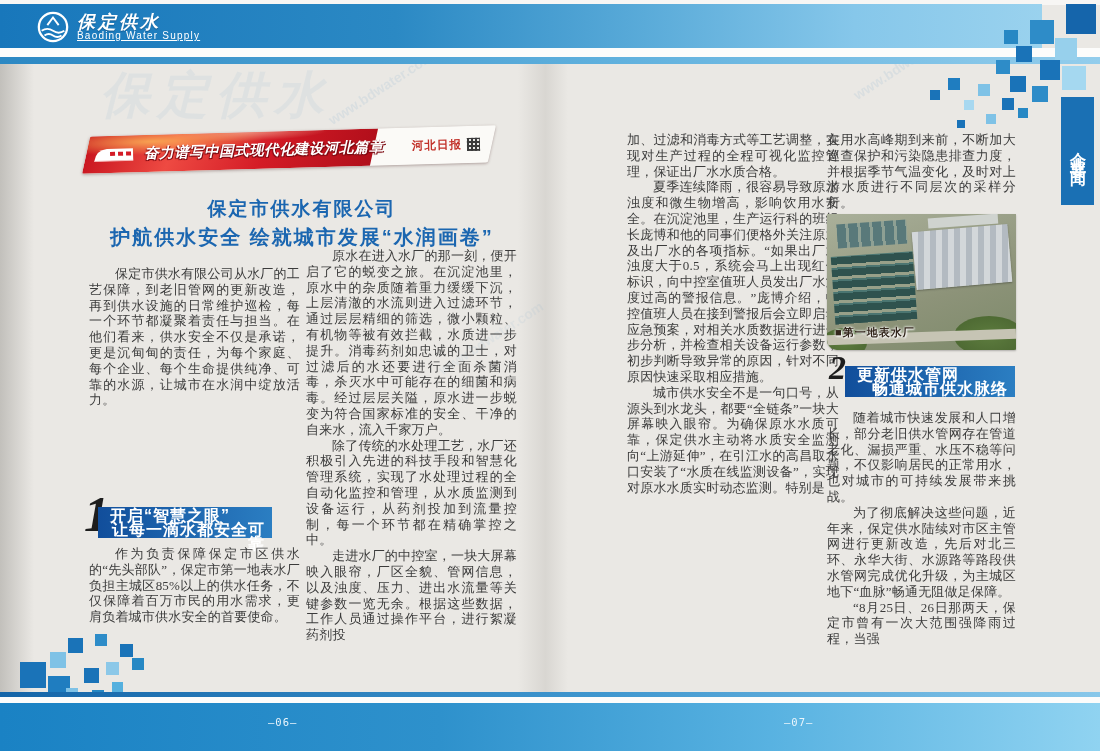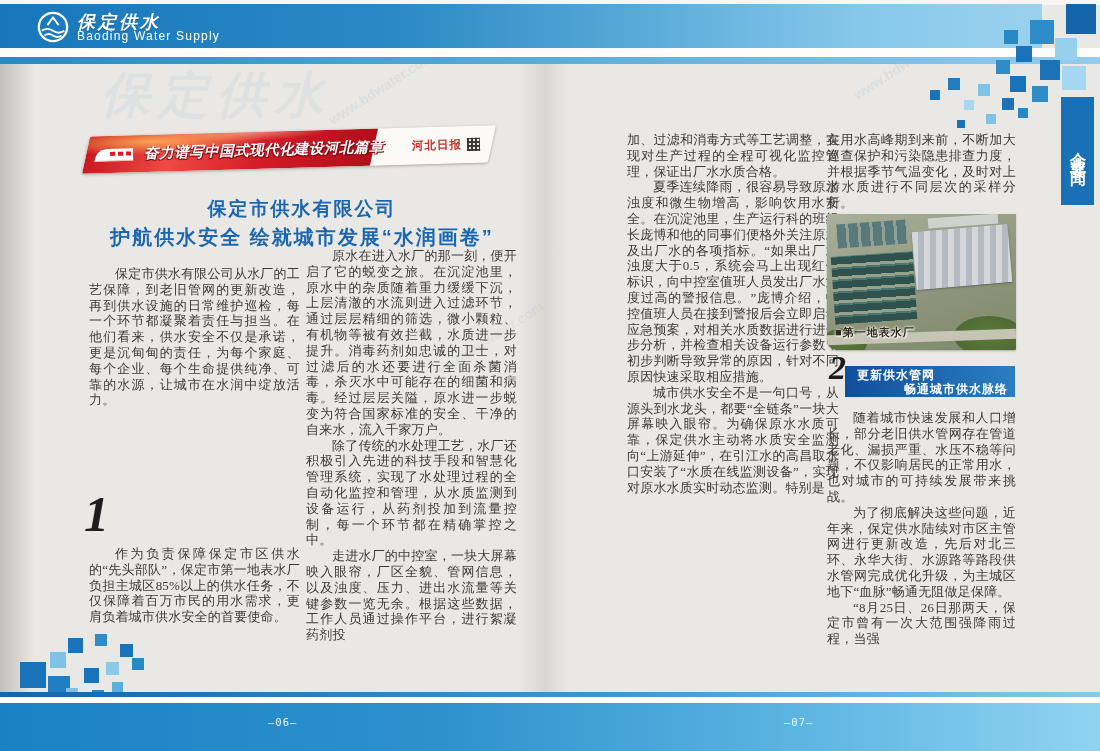--- a/index.html
+++ b/index.html
@@ -15,21 +15,21 @@
   #top-white{position:absolute;left:0;top:0;width:1100px;height:5px;background:#f7f6f4;}
   #top-bar{position:absolute;left:0;top:4px;width:1042px;height:44px;
     background:linear-gradient(90deg,#1877bb 0%,#2b89c4 38%,#5aabd9 62%,#86c7ea 82%,#9ad2ee 100%);}
   #stripe-white{position:absolute;left:0;top:48px;width:1100px;height:9px;background:#fcfcfb;}
   #stripe-blue{position:absolute;left:0;top:57px;width:1100px;height:7px;
     background:linear-gradient(90deg,#2c88c3,#5fb0dd 55%,#93cdec 100%);}
   #logo{position:absolute;left:36px;top:10px;display:flex;align-items:center;gap:7px;color:#fff;}
   #logo .mark{width:34px;height:34px;}
   #logo .cn{font-size:18px;font-weight:bold;font-style:italic;letter-spacing:3px;line-height:18px;
     font-family:"Liberation Serif",serif;text-shadow:0 1px 1px rgba(0,40,80,.4);}
-  #logo .en{font-size:12px;letter-spacing:1.2px;line-height:10px;}
+  #logo .en{font-size:10px;letter-spacing:1.2px;line-height:10px;text-decoration:underline;}
 
   
   #side-tab{position:absolute;left:1061px;top:97px;width:33px;height:108px;background:#1a70b4;
     color:#fff;display:flex;align-items:center;justify-content:center;
     writing-mode:vertical-rl;text-orientation:upright;font-size:16px;font-weight:bold;letter-spacing:6px;}
 
   
   .sq{position:absolute;display:block;}
 
   
@@ -76,21 +76,21 @@
   #col3 {left:602px;top:132px;width:212px;margin-left:25px;}
   #col4 {left:827px;top:132px;width:189px;}
   #col4b{left:827px;top:410px;width:189px;}
 
   
   .sec-num{position:absolute;font-family:"Liberation Serif",serif;font-style:italic;font-weight:bold;
     color:#1d1d1d;line-height:1;}
   #sec1-num{left:84px;top:489px;font-size:50px;}
   #sec2-num{left:829px;top:351px;font-size:34px;}
   .sec-box{position:absolute;background:linear-gradient(90deg,#114e9b,#2b7ec2);color:#fff;
-    font-size:12px;font-weight:bold;box-sizing:border-box;padding:2px 7px 2px 12px;letter-spacing:1px;}
+    font-size:16px;font-weight:bold;box-sizing:border-box;padding:2px 7px 2px 12px;letter-spacing:1px;}
   #sec1-box{left:98px;top:507px;width:174px;height:31px;}
   #sec2-box{left:845px;top:366px;width:170px;height:31px;}
   .sec-box .l1{text-align:left;line-height:14px;}
   .sec-box .l2{text-align:right;line-height:14px;}
 
   
   #photo{position:absolute;left:827px;top:214px;width:189px;height:136px;overflow:hidden;
     background:linear-gradient(160deg,#aab09a 0%,#8d9379 60%,#7d8a6a 100%);
     border-radius:0 0 0 10px;box-shadow:0 1px 2px rgba(0,0,0,.25);}
   #photo .roof{position:absolute;right:6px;top:14px;width:96px;height:58px;transform:rotate(-5deg);
@@ -195,20 +195,24 @@
   </div>
 
   <div class="title" id="title1">保定市供水有限公司</div>
   <div class="title" id="title2">护航供水安全 绘就城市发展“水润画卷”</div>
 
   <div class="col" id="col1">
     <p>保定市供水有限公司从水厂的工艺保障，到老旧管网的更新改造，再到供水设施的日常维护巡检，每一个环节都凝聚着责任与担当。在他们看来，供水安全不仅是承诺，更是沉甸甸的责任，为每个家庭、每个企业、每个生命提供纯净、可靠的水源，让城市在水润中绽放活力。</p>
   </div>
 
   <div class="sec-num" id="sec1-num">1</div>
+  <div class="sec-box" id="sec1-box">
+    <div class="l1">开启“智慧之眼”</div>
+    <div class="l2">让每一滴水都安全可靠</div>
+  </div>
 
   <div class="col" id="col1b">
     <p>作为负责保障保定市区供水的“先头部队”，保定市第一地表水厂负担主城区85%以上的供水任务，不仅保障着百万市民的用水需求，更肩负着城市供水安全的首要使命。</p>
   </div>
 
   <div class="col" id="col2">
     <p>原水在进入水厂的那一刻，便开启了它的蜕变之旅。在沉淀池里，原水中的杂质随着重力缓缓下沉，上层清澈的水流则进入过滤环节，通过层层精细的筛选，微小颗粒、有机物等被有效拦截，水质进一步提升。消毒药剂如忠诚的卫士，对过滤后的水还要进行全面杀菌消毒，杀灭水中可能存在的细菌和病毒。经过层层关隘，原水进一步蜕变为符合国家标准的安全、干净的自来水，流入千家万户。</p>
     <p>除了传统的水处理工艺，水厂还积极引入先进的科技手段和智慧化管理系统，实现了水处理过程的全自动化监控和管理，从水质监测到设备运行，从药剂投加到流量控制，每一个环节都在精确掌控之中。</p>
     <p>走进水厂的中控室，一块大屏幕映入眼帘，厂区全貌、管网信息，以及浊度、压力、进出水流量等关键参数一览无余。根据这些数据，工作人员通过操作平台，进行絮凝药剂投</p>
   </div>

